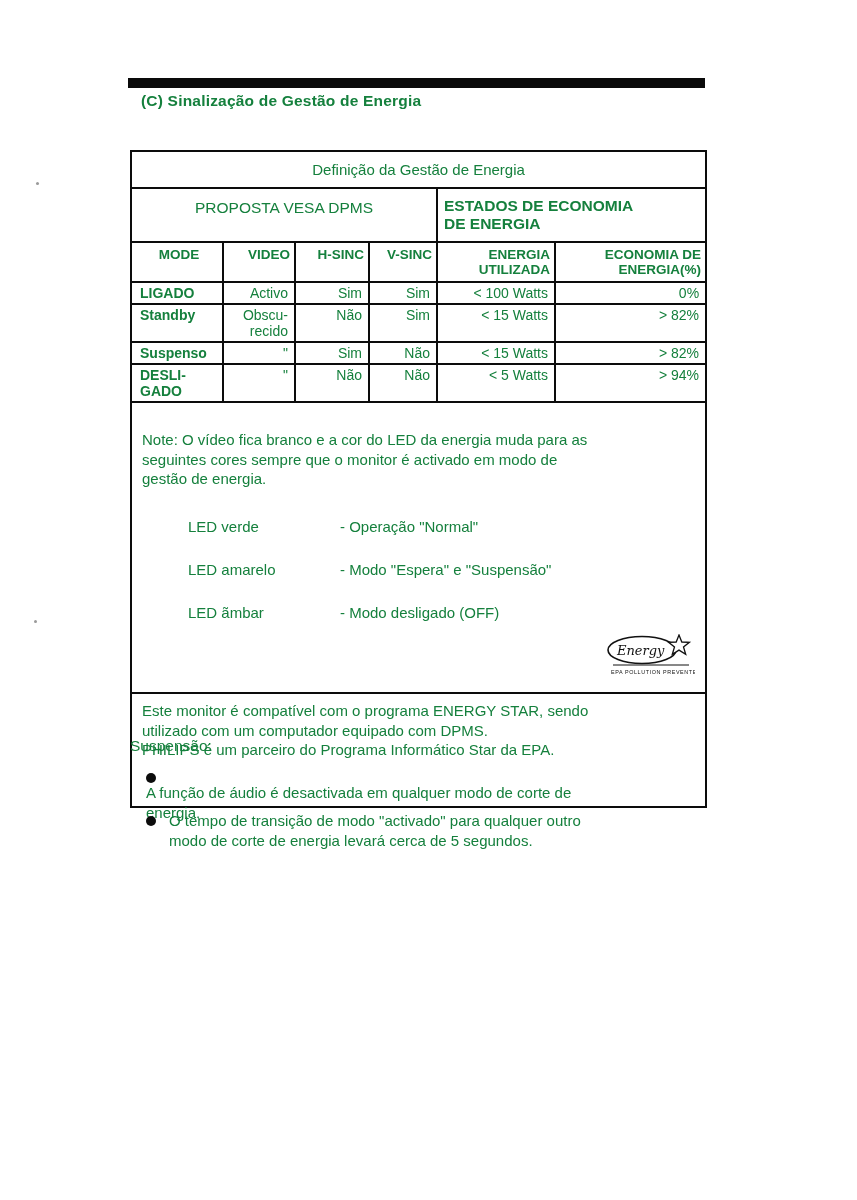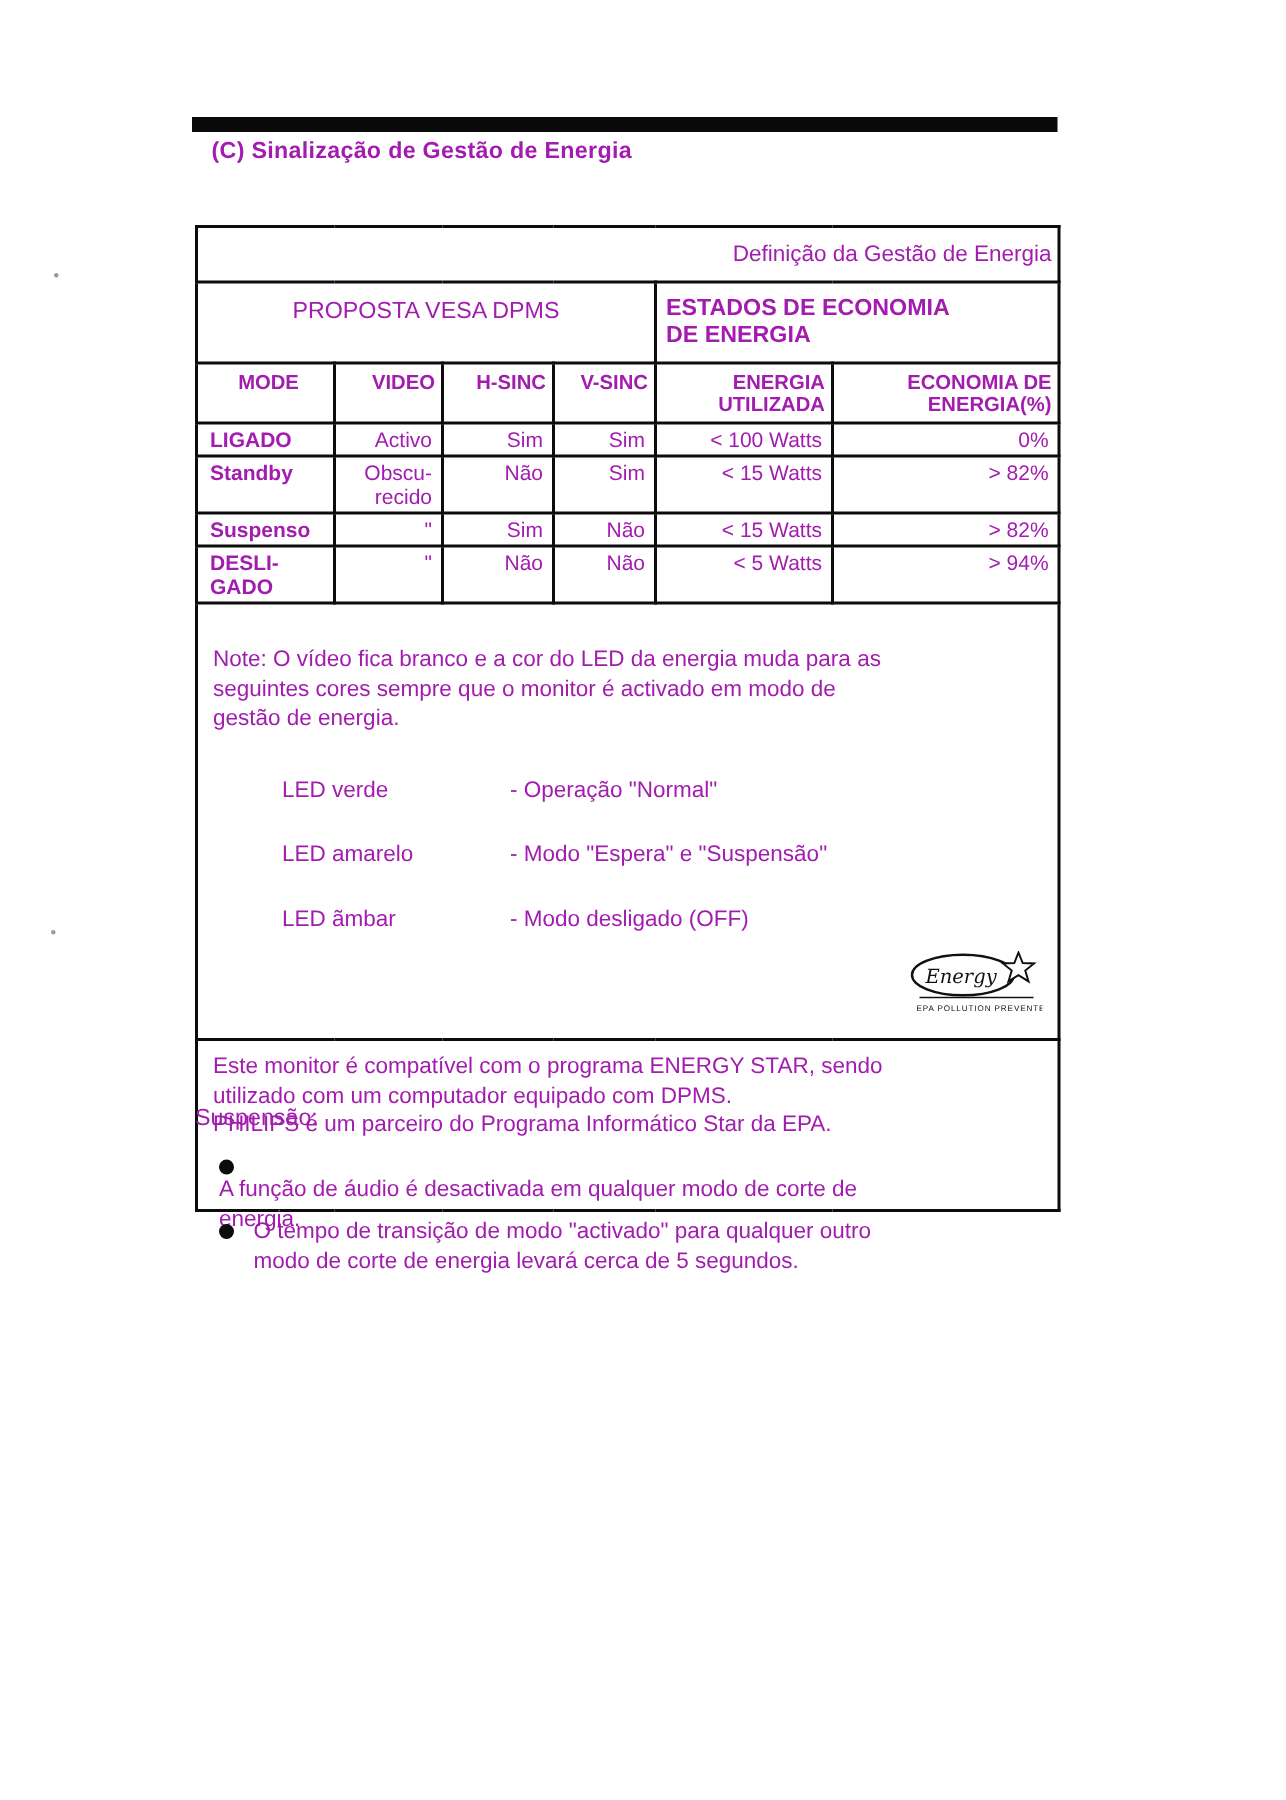--- a/index.html
+++ b/index.html
@@ -1,21 +1,21 @@
 <!DOCTYPE html>
 <html><head>
 <meta charset="utf-8">
 <style>
   html,body{margin:0;padding:0;background:#ffffff;}
   .page{
     position:relative;
     width:857px;height:936px;
     background:#ffffff;
     font-family:"Liberation Sans", sans-serif;
-    color:#a21caf;
+    color:#15803d;
     overflow:hidden;
     border-radius:23px;
   }
   .top-rule{
     position:absolute;left:128px;top:78px;width:577px;height:10px;
     background:#0a0a0a;
   }
   .doc-title{
     position:absolute;left:141px;top:92px;
     font-size:15.5px;font-weight:bold;letter-spacing:.2px;
@@ -27,21 +27,21 @@
   }
   .tbl td,.tbl th{
     border:2px solid #0c0c0c;
     font-size:14px;
     padding:2px 6px;
     vertical-align:top;
     white-space:pre-line;
     text-align:right;
   }
   .tbl .caption-cell{
-    font-size:15px;font-weight:normal;padding:9px 4px;
+    font-size:15px;font-weight:normal;text-align:center;padding:9px 4px;
   }
   .tbl .group-left{
     font-size:15.5px;font-weight:normal;text-align:center;padding:10px 4px 16px;
   }
   .tbl .group-right{
     font-size:15.5px;font-weight:bold;text-align:left;padding:8px 6px;
   }
   .tbl th{font-weight:bold;font-size:13.5px;padding:4px 4px;}
   .tbl th.col-mode{text-align:center;padding-left:8px;}
   .tbl td.cell-mode{text-align:left;padding-left:8px;font-weight:bold;}

